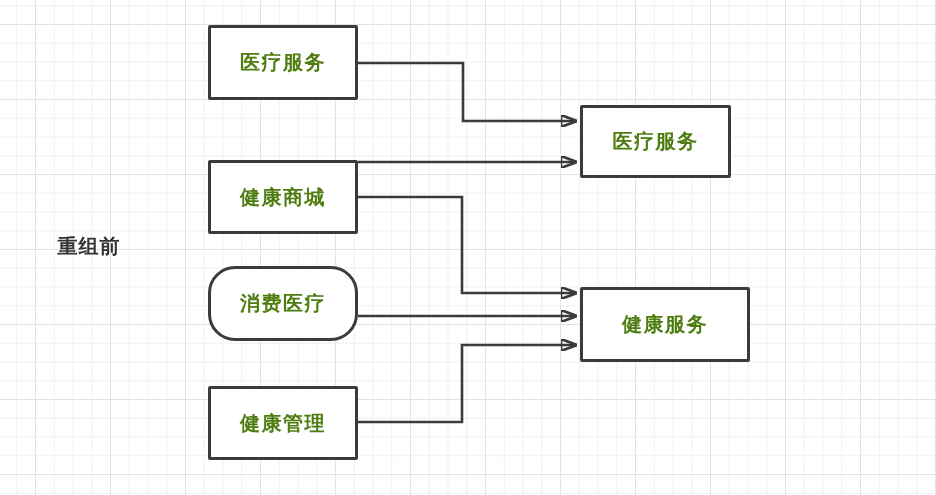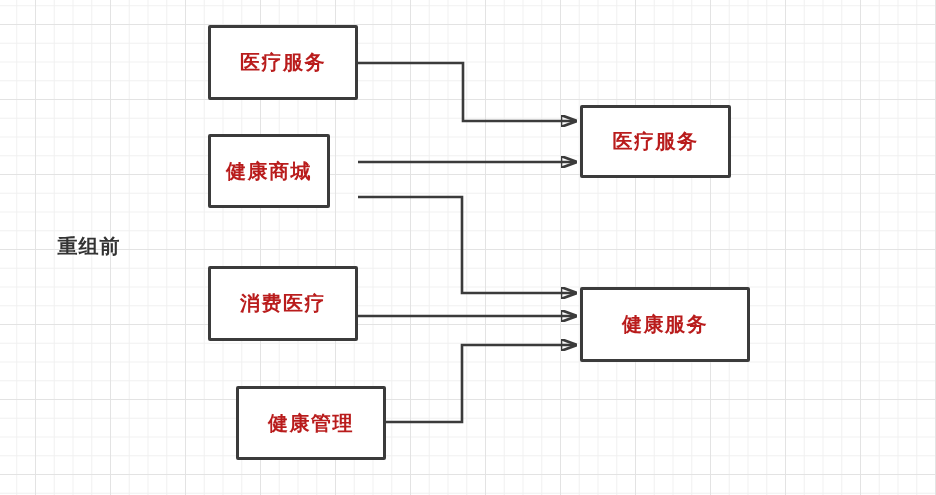--- a/index.html
+++ b/index.html
@@ -37,30 +37,30 @@
   .node {
     position: absolute;
     box-sizing: border-box;
     border: 3px solid #3b3b3b;
     border-radius: 2px;
     background: #ffffff;
     display: flex;
     align-items: center;
     justify-content: center;
     z-index: 2;
-    color: #b91c1c;
+    color: #4d7c0f;
     font-size: 20px;
     font-weight: bold;
     letter-spacing: 1.5px;
     white-space: nowrap;
   }
   .node-b1 { left: 208px; top:  25px; width: 150px; height: 75px; }
-  .node-b2 { left: 208px; top: 134px; width: 122px; height: 74px; }
-  .node-b3 { left: 208px; top: 266px; width: 150px; height: 75px; }
-  .node-b4 { left: 208px; top: 386px; width: 150px; height: 74px; margin-left: 28px; }
+  .node-b2 { left: 208px; top: 160px; width: 150px; height: 74px; }
+  .node-b3 { left: 208px; top: 266px; width: 150px; height: 75px; border-radius: 27px; }
+  .node-b4 { left: 208px; top: 386px; width: 150px; height: 74px; }
   .node-a1 { left: 580px; top: 105px; width: 151px; height: 73px; }
   .node-a2 { left: 580px; top: 287px; width: 170px; height: 75px; }
   .side-label {
     position: absolute;
     width: 90px;
     text-align: center;
     color: #333333;
     font-size: 20px;
     font-weight: bold;
     letter-spacing: 1px;

